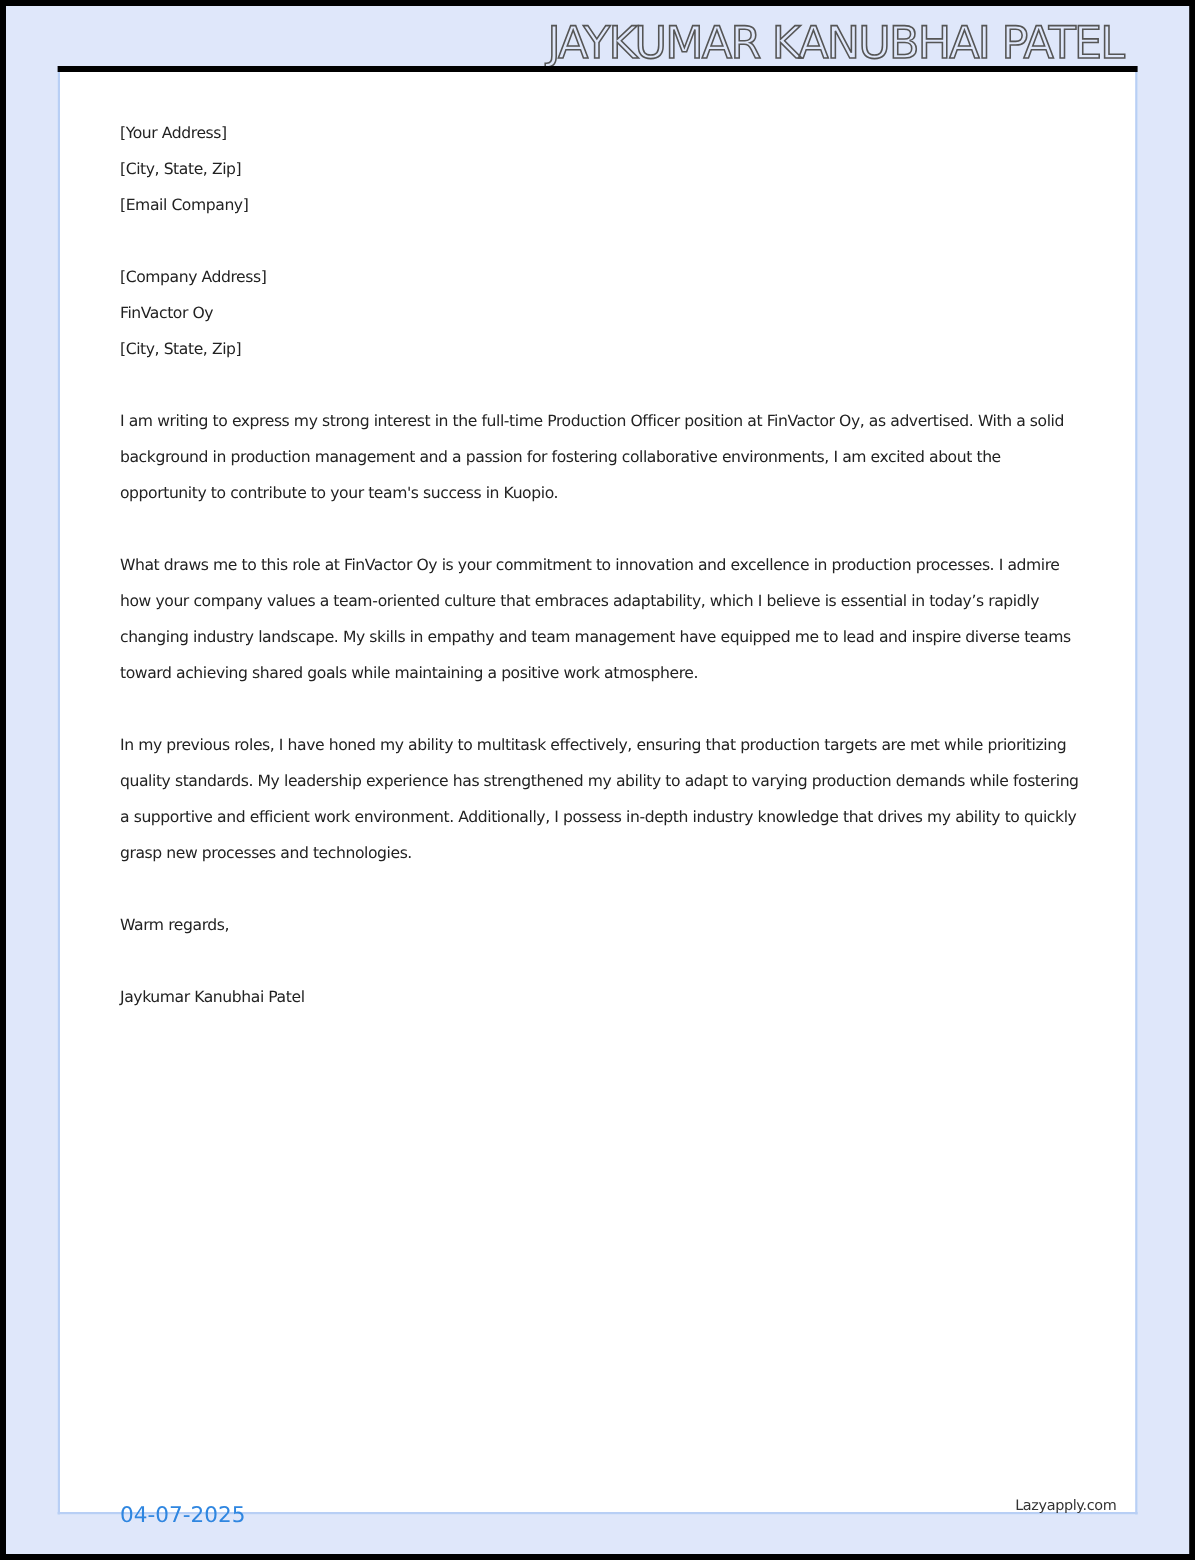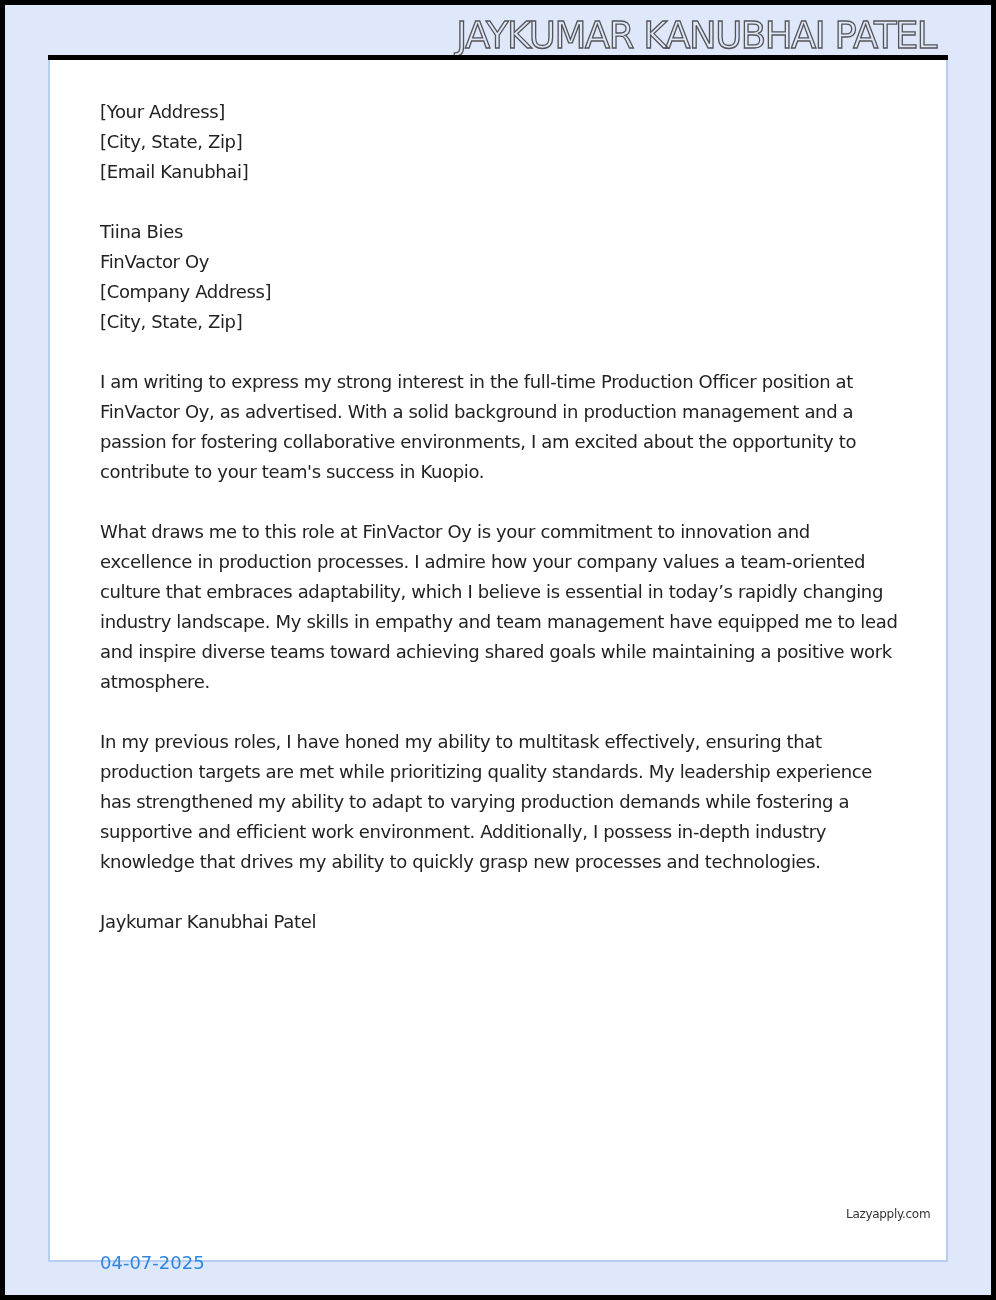--- a/index.html
+++ b/index.html
@@ -27,62 +27,62 @@
     .card {
       position: absolute; left: 48px; top: 60px; width: 900px; height: 1202px;
       background: #fff;
       border-left: 2px solid #b8cff5;
       border-right: 2px solid #b8cff5;
       border-bottom: 2px solid #b8cff5;
     }
     .content {
       position: absolute; left: 100px; top: 97px; width: 800px;
       font-family: "DejaVu Sans", sans-serif;
-      font-size: 18px; line-height: 30px; color: #222;
+      font-size: 13px; line-height: 30px; color: #222;
       letter-spacing: -0.35px;
     }
     .content .line { display: block; white-space: nowrap; }
     .content .gap { display: block; height: 30px; }
     .content p { margin: 0 0 30px 0; }
     .date {
       position: absolute; left: 100px; top: 1248px;
       font-family: "DejaVu Sans", sans-serif;
       font-size: 18px; line-height: 30px; color: #2f86e0;
     }
     .brand {
-      position: absolute; left: 846px; top: 1206px;
+      position: absolute; left: 846px; top: 1246px;
       font-family: "DejaVu Sans", sans-serif;
       font-size: 12px; line-height: 16px; color: #333;
       letter-spacing: -0.3px;
     }
   </style>
 </head>
 <body>
 
 <div class="frame"></div>
 
 <div class="name">JAYKUMAR KANUBHAI PATEL</div>
 <div class="topbar"></div>
 
 <div class="card"></div>
 
 <div class="content">
   <div>
     <span class="line">[Your Address]</span>
     <span class="line">[City, State, Zip]</span>
-    <span class="line">[Email Kanubhai]</span>
+    <span class="line">[Email Company]</span>
   </div>
   <span class="gap"></span>
   <div>
-    <span class="line">Tiina Bies</span>
+    <span class="line">[Company Address]</span>
     <span class="line">FinVactor Oy</span>
-    <span class="line">[Company Address]</span>
     <span class="line">[City, State, Zip]</span>
   </div>
   <span class="gap"></span>
   <p>I am writing to express my strong interest in the full-time Production Officer position at FinVactor Oy, as advertised. With a solid background in production management and a passion for fostering collaborative environments, I am excited about the opportunity to contribute to your team's success in Kuopio.</p>
   <p>What draws me to this role at FinVactor Oy is your commitment to innovation and excellence in production processes. I admire how your company values a team-oriented culture that embraces adaptability, which I believe is essential in today’s rapidly changing industry landscape. My skills in empathy and team management have equipped me to lead and inspire diverse teams toward achieving shared goals while maintaining a positive work atmosphere.</p>
   <p>In my previous roles, I have honed my ability to multitask effectively, ensuring that production targets are met while prioritizing quality standards. My leadership experience has strengthened my ability to adapt to varying production demands while fostering a supportive and efficient work environment. Additionally, I possess in-depth industry knowledge that drives my ability to quickly grasp new processes and technologies.</p>
+  <p>Warm regards,</p>
   <span class="line">Jaykumar Kanubhai Patel</span>
 </div>
 
 <div class="date">04-07-2025</div>
 <div class="brand">Lazyapply.com</div>
 
 </body></html>

